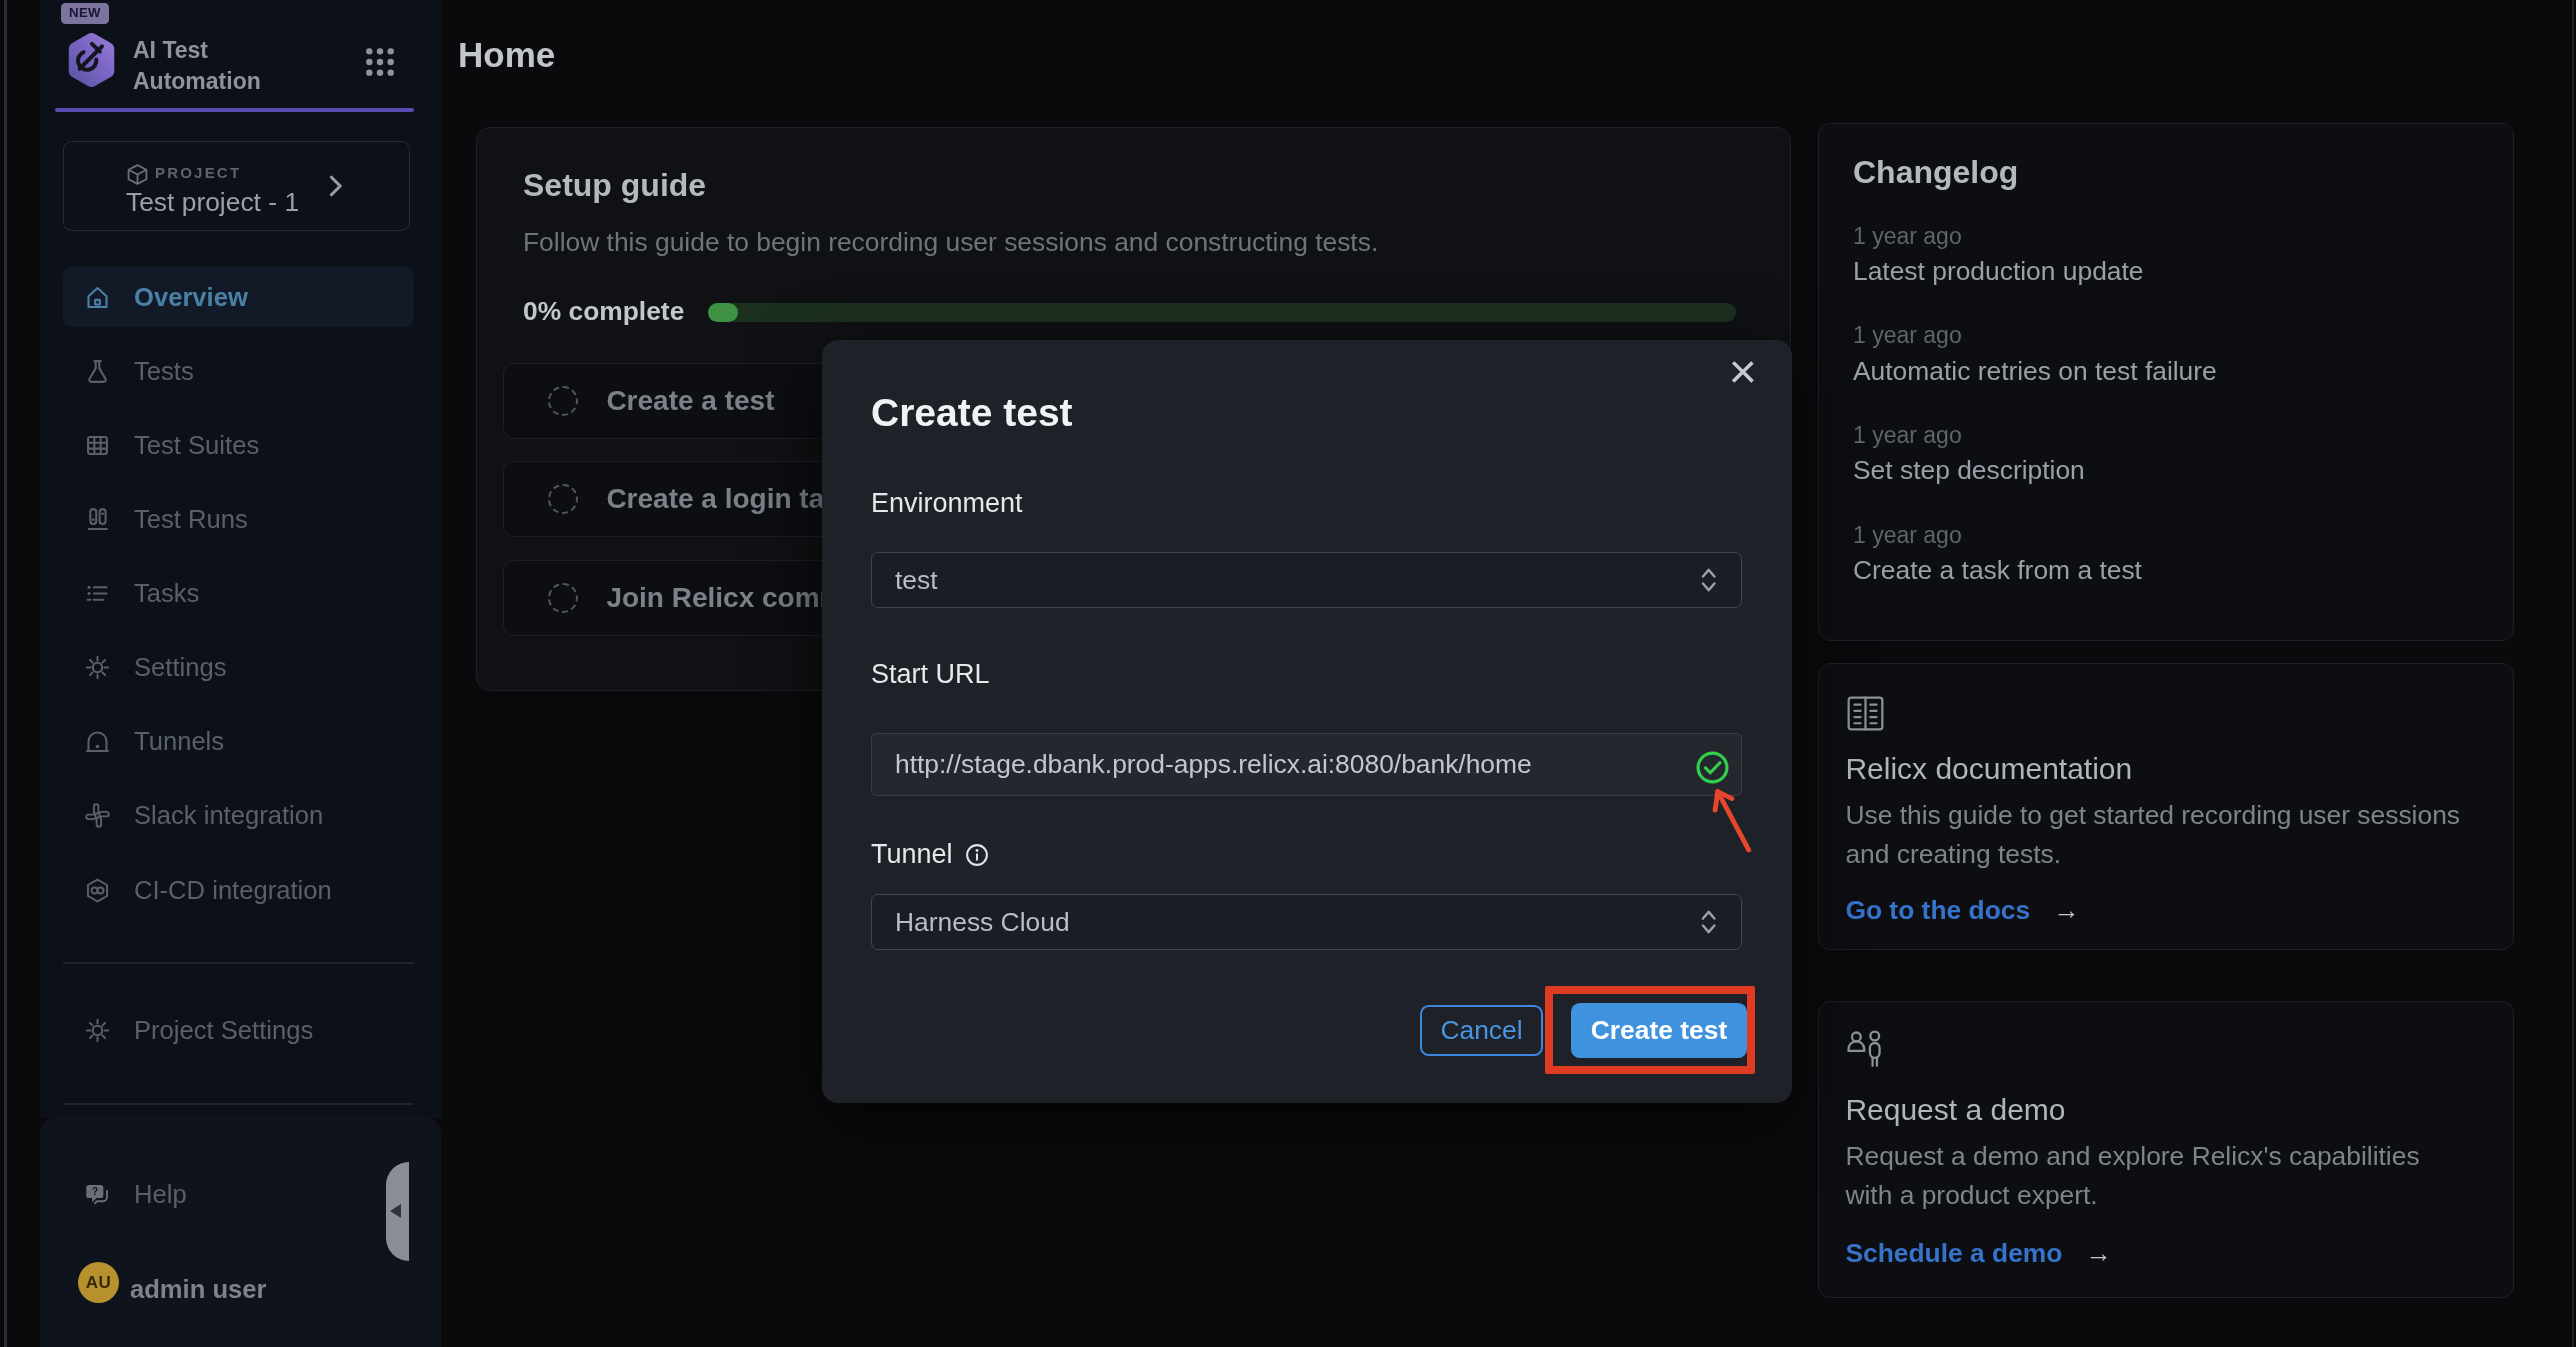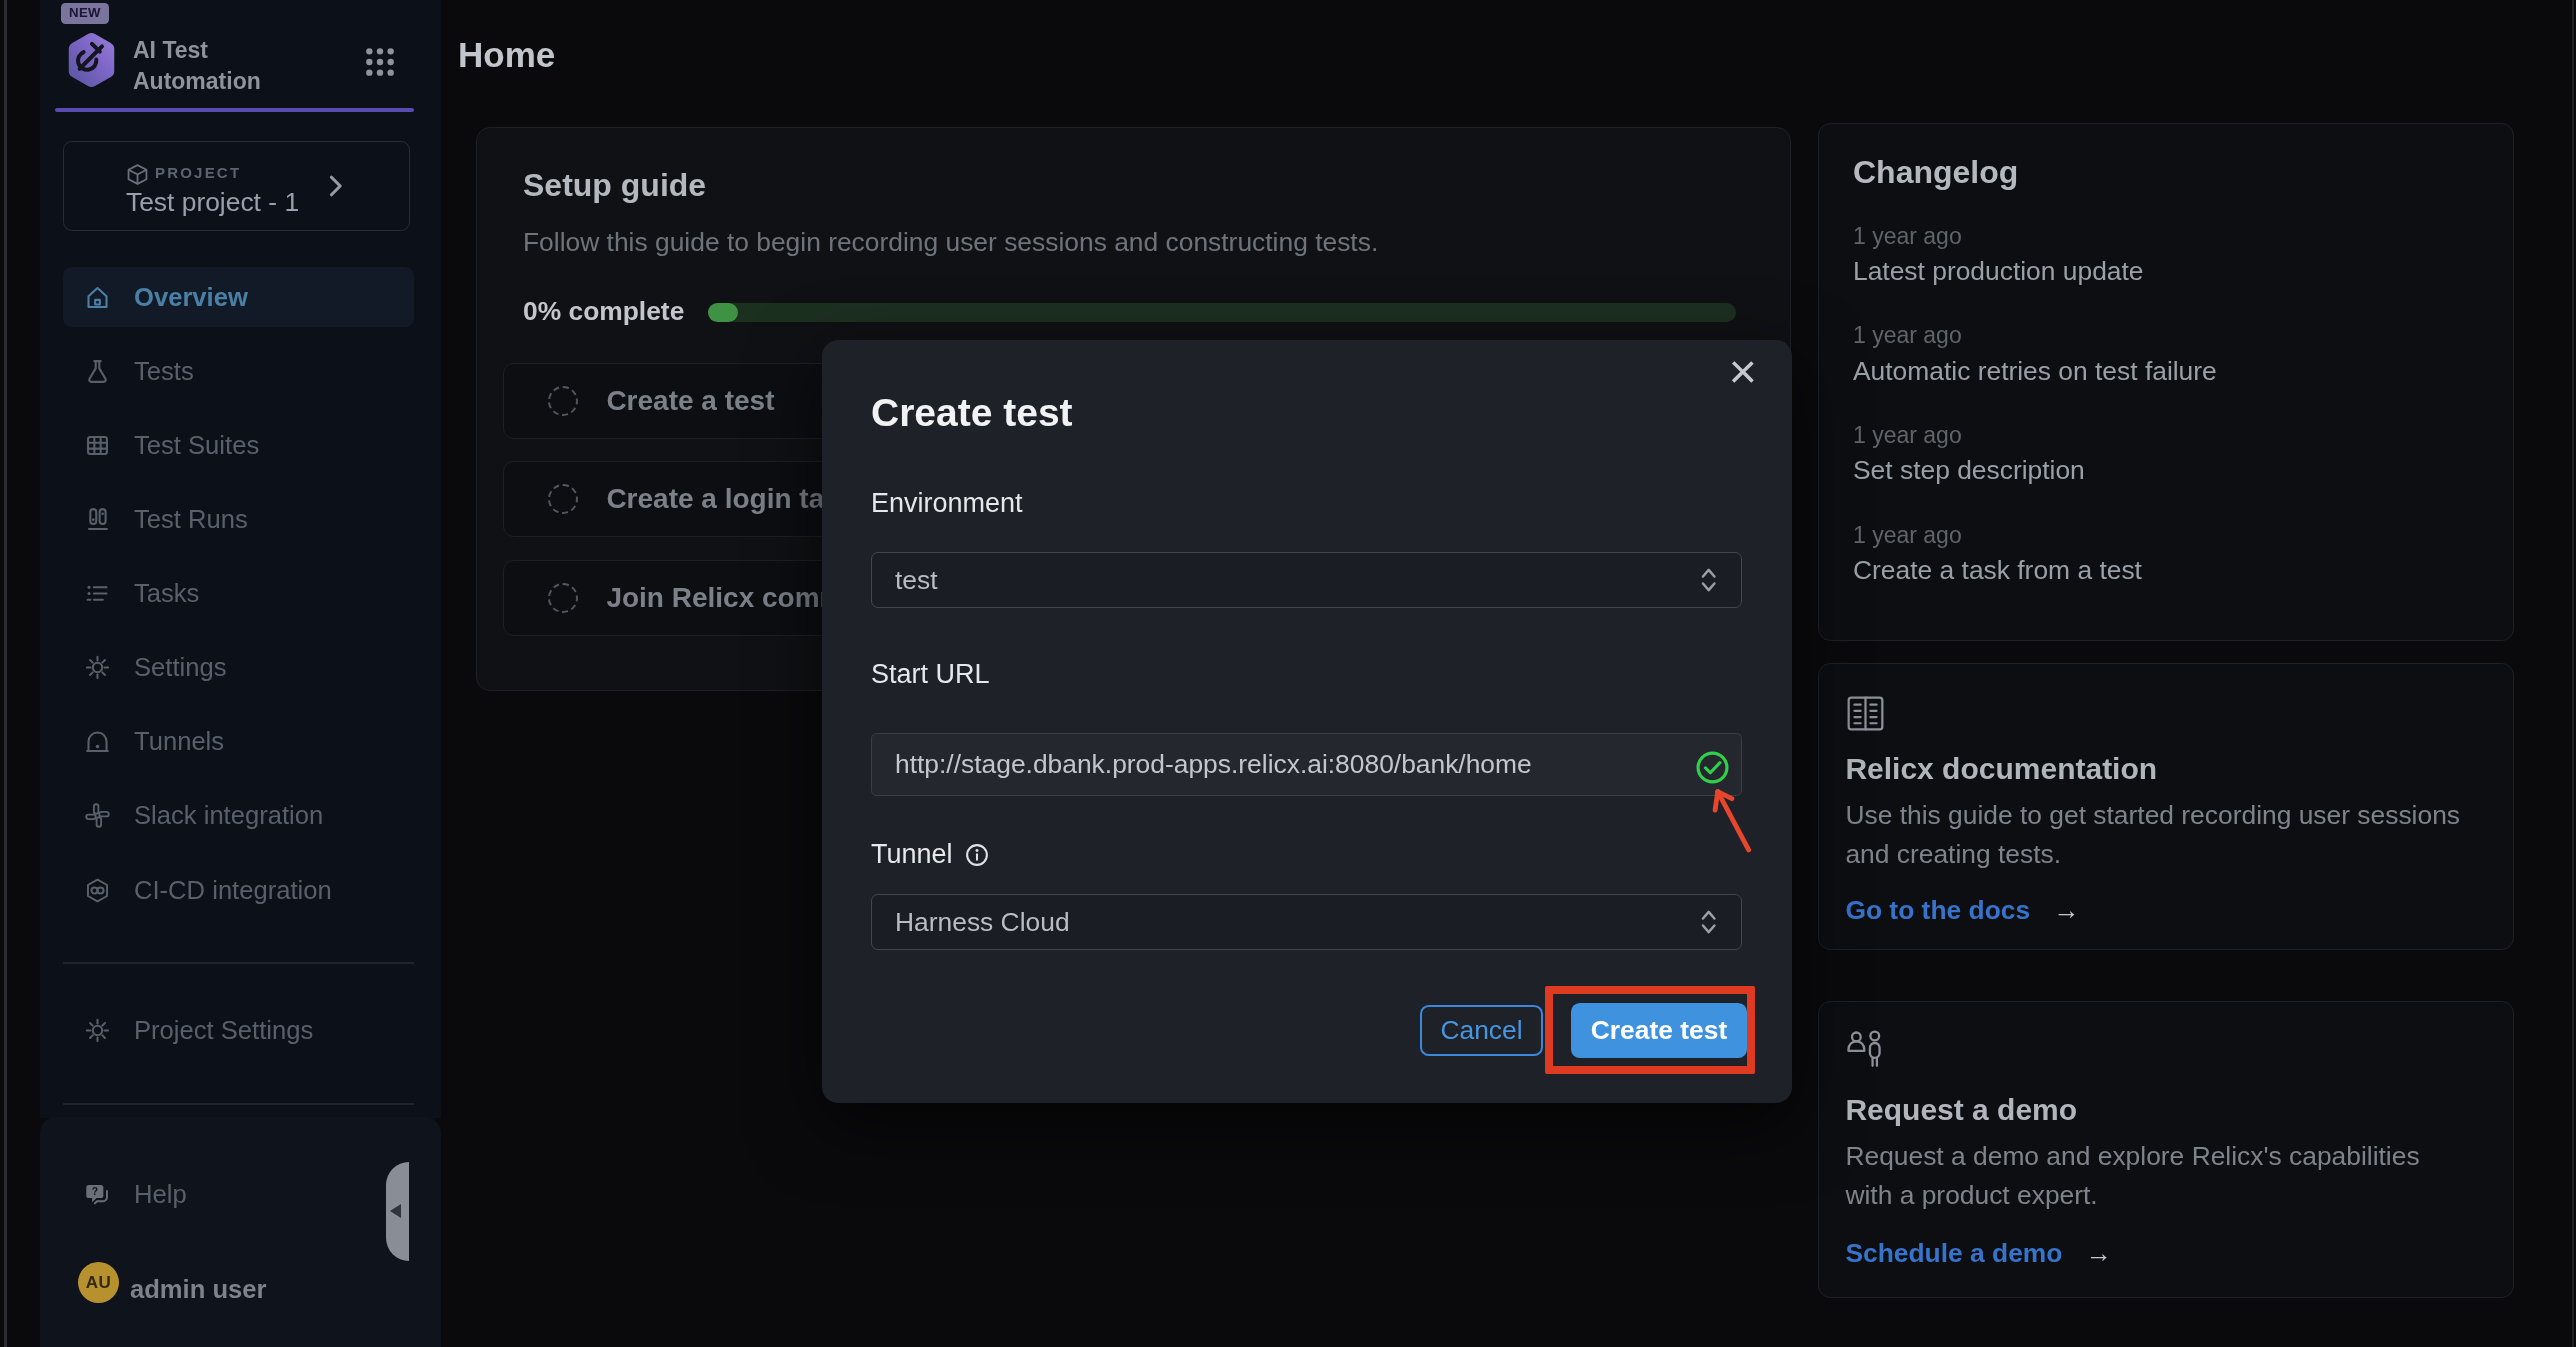--- a/index.html
+++ b/index.html
@@ -56,21 +56,21 @@
   .setup-step { left:26.4px; width:1234px; height:76px; background:#0d0e12; border:1.8px solid #1e2026;
                 border-radius:10.6px; display:flex; align-items:center; gap:28px; padding-left:44px; cursor:pointer; }
   .dashed-circle { width:30px; height:30px; border:2.6px dashed #52575f; border-radius:50%; flex:none; }
   .setup-step-label { font-size:28px; font-weight:600; color:#7b8089; white-space:nowrap; }
 
   
   .side-card { left:1818px; width:696px; background:#0d0e12; border:1.8px solid #1e2126; border-radius:12.3px; }
   .card-title { font-size:32px; font-weight:600; color:#b4b8bf; }
   .cl-time { font-size:23px; color:#5f646b; }
   .cl-text { font-size:26.4px; color:#9aa0a8; }
-  .info-title { font-size:30px; font-weight:700; color:#b1b5bc; }
+  .info-title { font-size:30px; font-weight:400; color:#b1b5bc; }
   .info-desc  { font-size:26.4px; line-height:39px; color:#7f848c; width:622px; }
   .link { font-size:26.4px; font-weight:600; color:#3673cb; cursor:pointer; display:flex; gap:23px; align-items:center; }
   .link .arr { color:#c3c7cd; font-weight:normal; }
 
   
   .modal { left:822px; top:340px; width:970px; height:763px; background:#1e2127; border-radius:16px;
            box-shadow:0 21px 71px rgba(0,0,0,.65); z-index:50; }
   .modal-title { left:49px; top:51px; font-size:39px; font-weight:bold; color:#f1f2f4; }
   .modal-close { right:35px; top:7px; font-size:49px; font-weight:300; color:#c6c9ce; cursor:pointer; line-height:1; }
   .field-label { font-size:27px; color:#e6e8eb; display:flex; align-items:center; gap:12.3px; }

